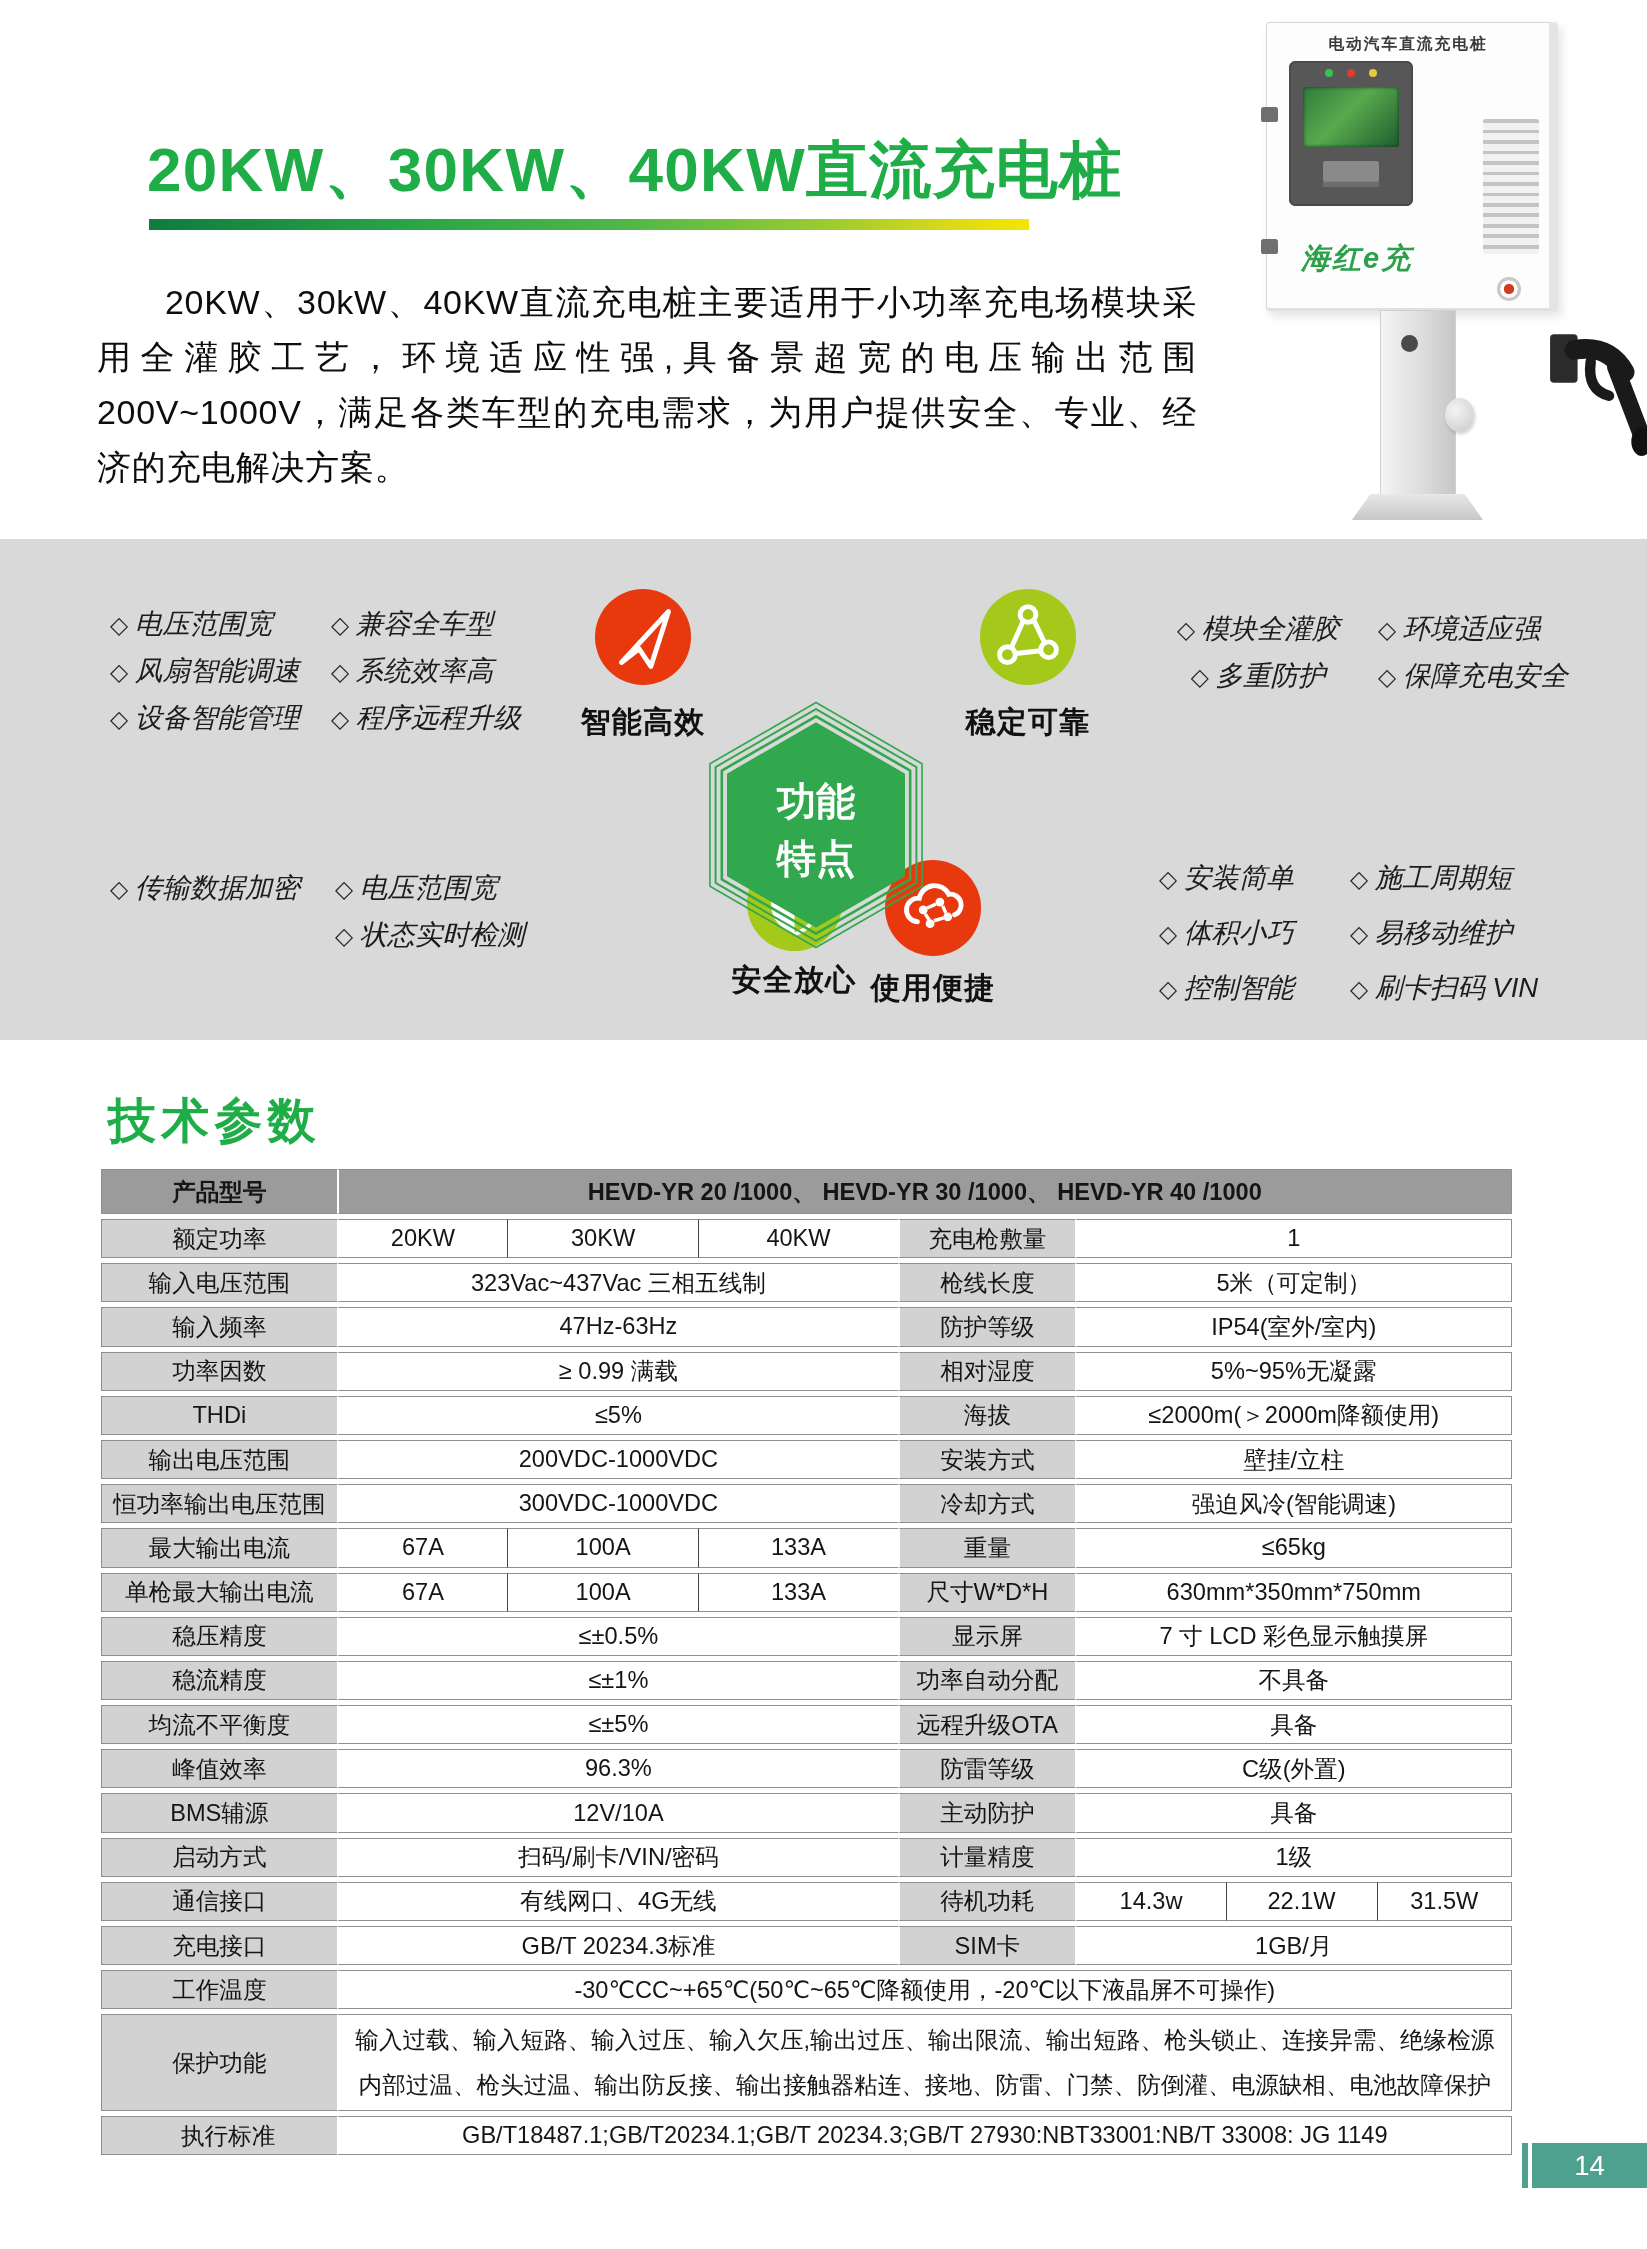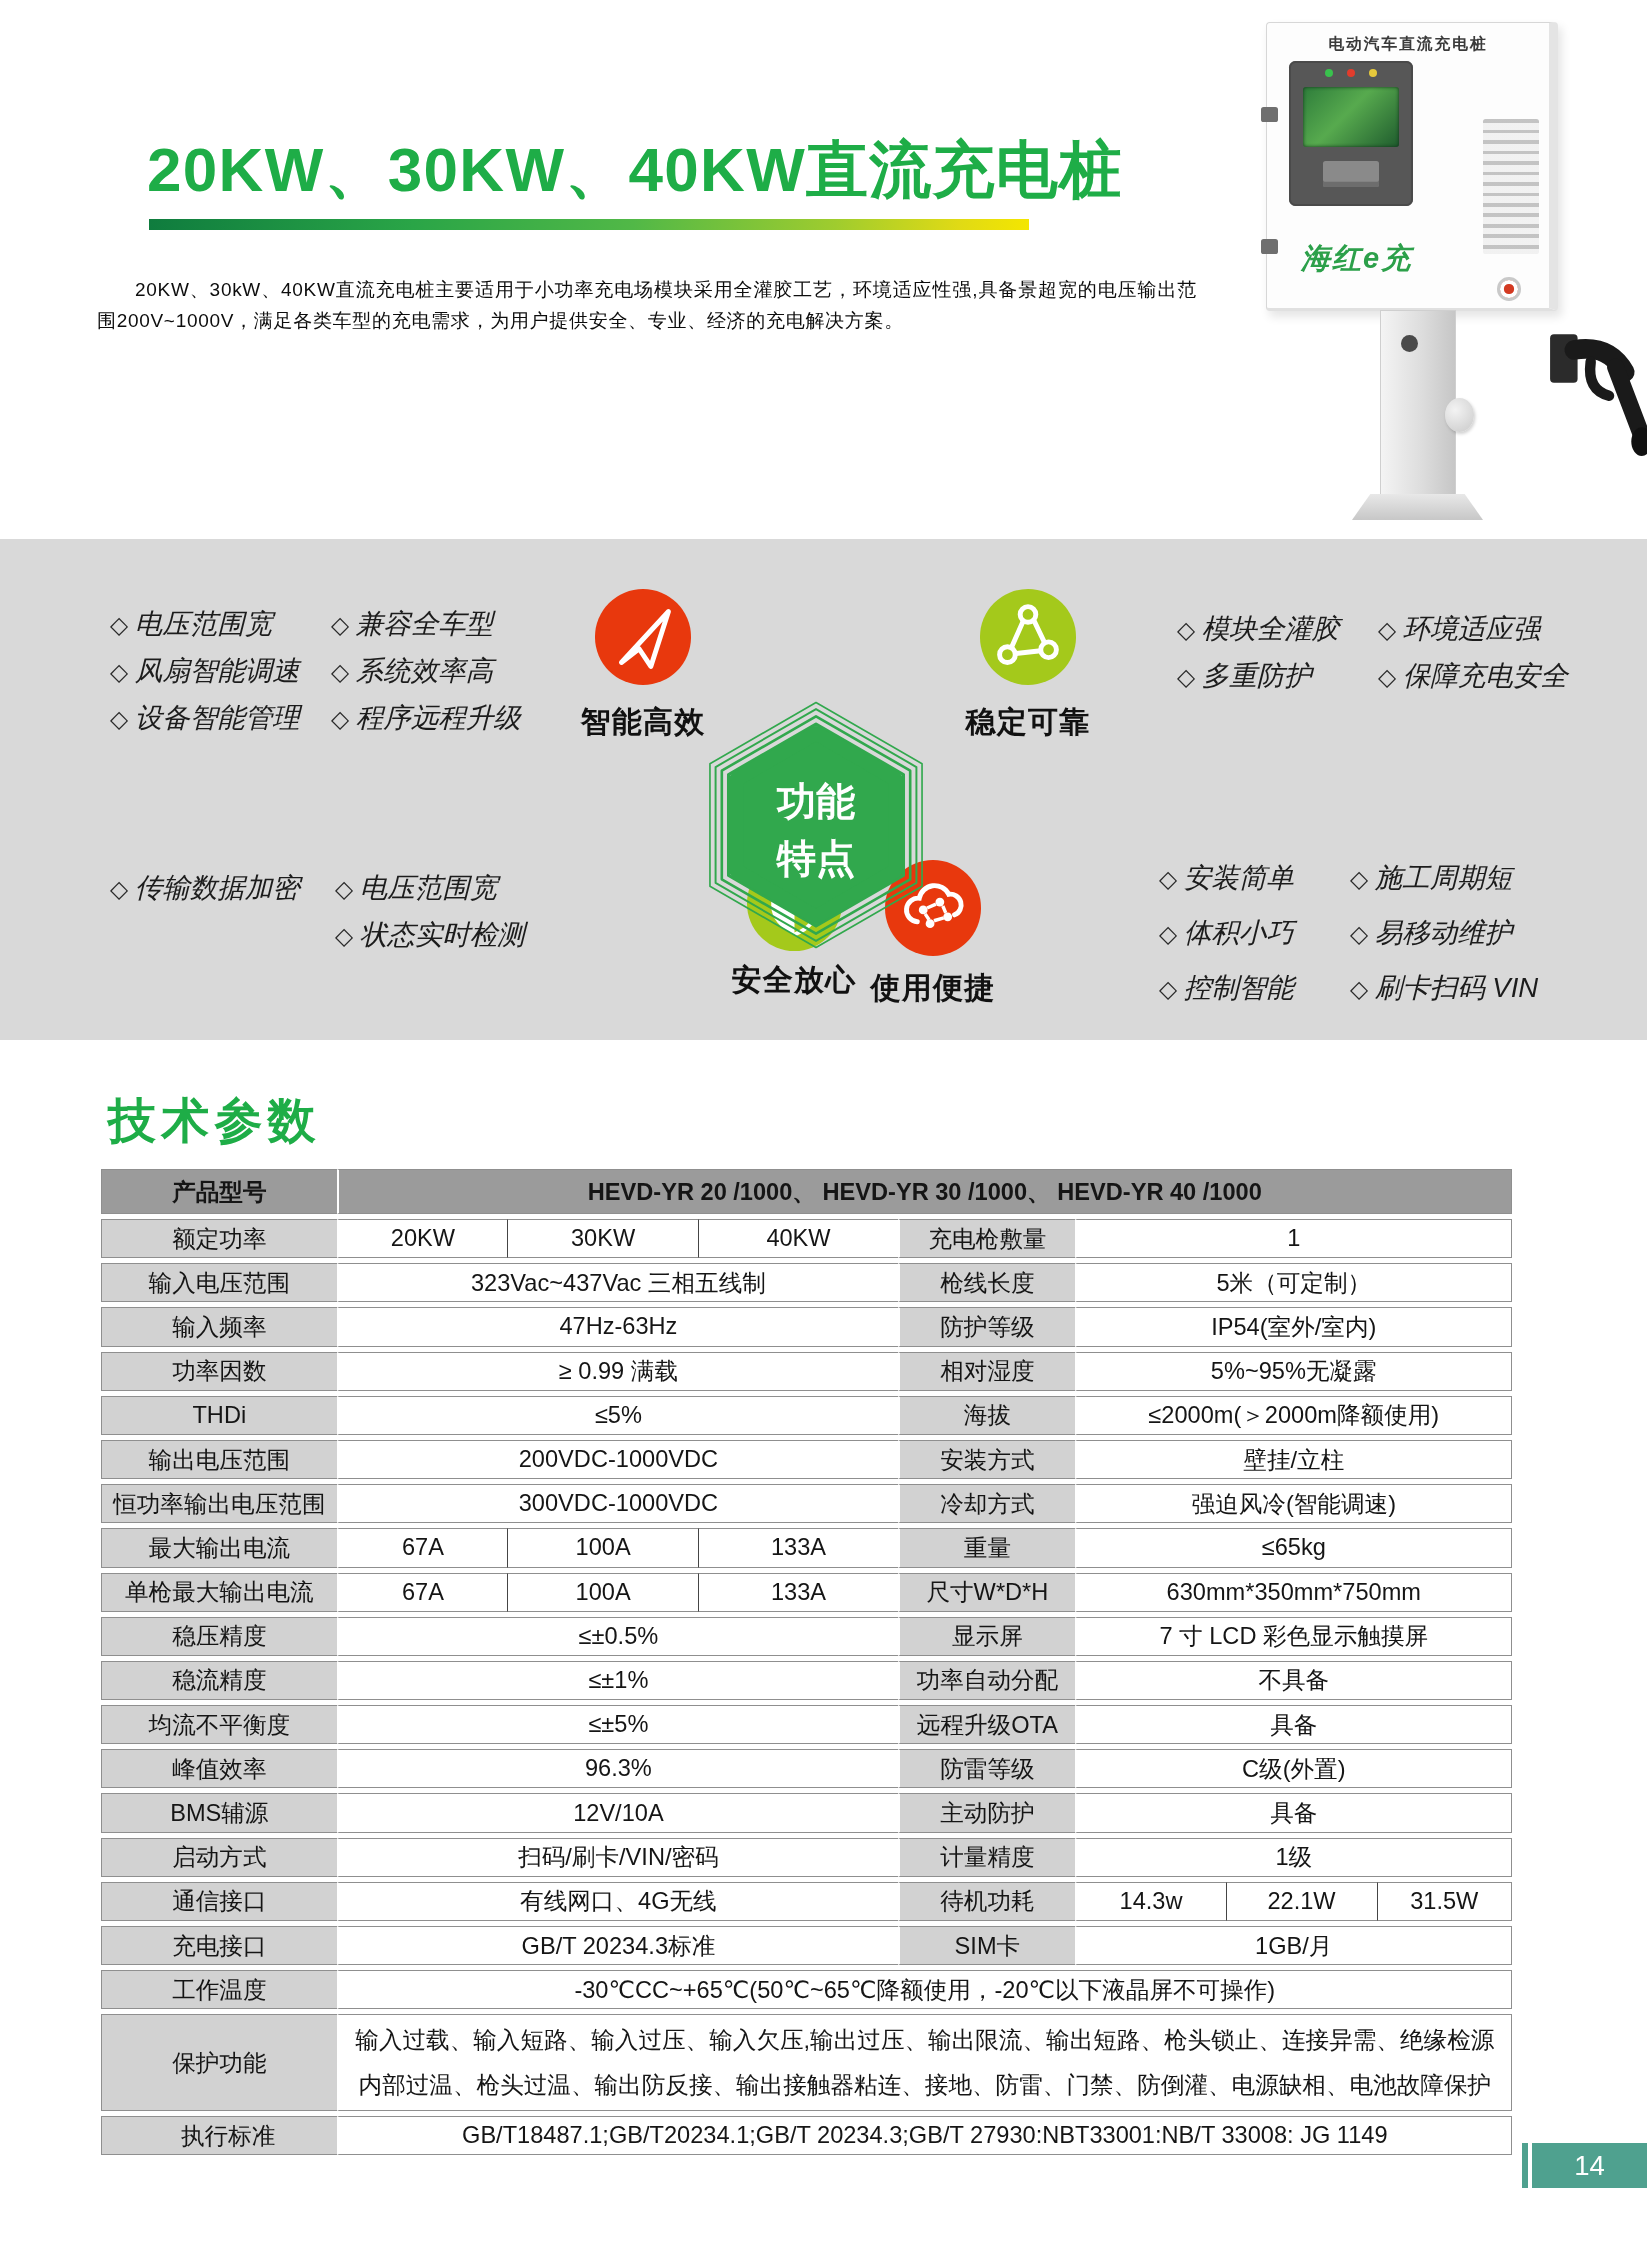--- a/index.html
+++ b/index.html
@@ -7,21 +7,21 @@
     --band:#d9d9d9; --hdr:#9b9b9b; --sub:#e3e3e3; --lab:#d2d2d2; --line:#8f8f8f;
   }
   *{margin:0;padding:0;box-sizing:border-box;}
   body{background:#f0f0f0;font-family:"Liberation Sans","DejaVu Sans",sans-serif;}
   .page{position:relative;width:1647px;height:2250px;background:#ffffff;overflow:hidden;margin:0 auto;}
 
   
   .title{position:absolute;left:147px;top:128px;font-size:62px;font-weight:bold;color:var(--accent);letter-spacing:1.3px;white-space:nowrap;}
   .rule{position:absolute;left:149px;top:219px;width:880px;height:11px;
         background:linear-gradient(90deg,#0f7c3e 0%,#2aa547 30%,#51b847 55%,#9fcc2e 78%,#e0da15 92%,#f4e600 100%);}
-  .desc{position:absolute;left:97px;top:275px;width:1100px;font-size:19px;line-height:1.62;color:#0d0d0d;
+  .desc{position:absolute;left:97px;top:275px;width:1100px;font-size:34px;line-height:1.62;color:#0d0d0d;
         text-indent:2em;font-weight:500;letter-spacing:0.7px;text-align:justify;}
 
   
   .photo{position:absolute;left:1224px;top:7.9px;width:423px;height:528px;}
   .cabinet{position:absolute;left:42px;top:14.4px;width:292px;height:289px;background:#fdfdfd;
            border:1.3px solid #d7d7d7;border-right:9.2px solid #e4e4e4;border-bottom:3.9px solid #e0e0e0;
            box-shadow:3.9px 5.2px 9.2px rgba(0,0,0,0.10);border-radius:3.9px;}
   .cab-banner{position:absolute;left:0;top:10.5px;width:100%;text-align:center;font-size:15.7px;font-weight:bold;color:#3a3a3a;letter-spacing:2px;}
   .hinge{position:absolute;left:-6.5px;width:17px;height:14.4px;background:#6f6f6f;border-radius:2.6px;}
   .hinge.h1{top:84px;} .hinge.h2{top:216px;}
@@ -50,21 +50,21 @@
   .band{position:absolute;left:0;top:539px;width:1647px;height:501px;background:var(--band);}
   .fcol{position:absolute;list-style:none;}
   .fcol li{font-size:27.5px;line-height:45px;color:#1c1c1c;font-weight:500;white-space:nowrap;font-style:italic;}
   .fcol li::before{content:"◇ ";font-size:23.6px;color:#2a2a2a;}
   .q4 li{line-height:54px;}
   .ficon{position:absolute;width:98px;height:98px;}
   .flabel{position:absolute;width:196px;text-align:center;font-size:30px;font-weight:bold;color:#111;letter-spacing:1.3px;}
   .f-q1-c1{left:110px;top:601px;} .f-q1-c2{left:331px;top:601px;}
   .i1{left:594px;top:588px;} .l1{left:545px;top:702px;}
   .i2{left:979px;top:588px;} .l2{left:930px;top:702px;}
-  .f-q2-c1{left:1177px;top:606px;} .f-q2-c2{left:1378px;top:606px;}
+  .f-q2-c1{left:1177px;top:606px;text-align:center;} .f-q2-c2{left:1378px;top:606px;}
   .f-q3-c1{left:110px;top:865px;} .f-q3-c2{left:335px;top:865px;}
   .i3{left:746px;top:855px;} .l3{left:696px;top:960px;}
   .i4{left:884px;top:859px;} .l4{left:835px;top:968px;}
   .f-q4-c1{left:1159px;top:851px;} .f-q4-c2{left:1350px;top:851px;}
   .hexwrap{position:absolute;left:685px;top:694px;width:262px;height:262px;}
 
   
   .spec-title{position:absolute;left:108px;top:1089px;font-size:48px;font-weight:bold;color:var(--accent);letter-spacing:5.2px;}
   .spec-table{position:absolute;left:101px;top:1164px;width:1411px;border-collapse:separate;border-spacing:0 5.9px;table-layout:fixed;}
   .spec-table td{height:33px;text-align:center;vertical-align:middle;font-size:23.6px;color:#151515;

